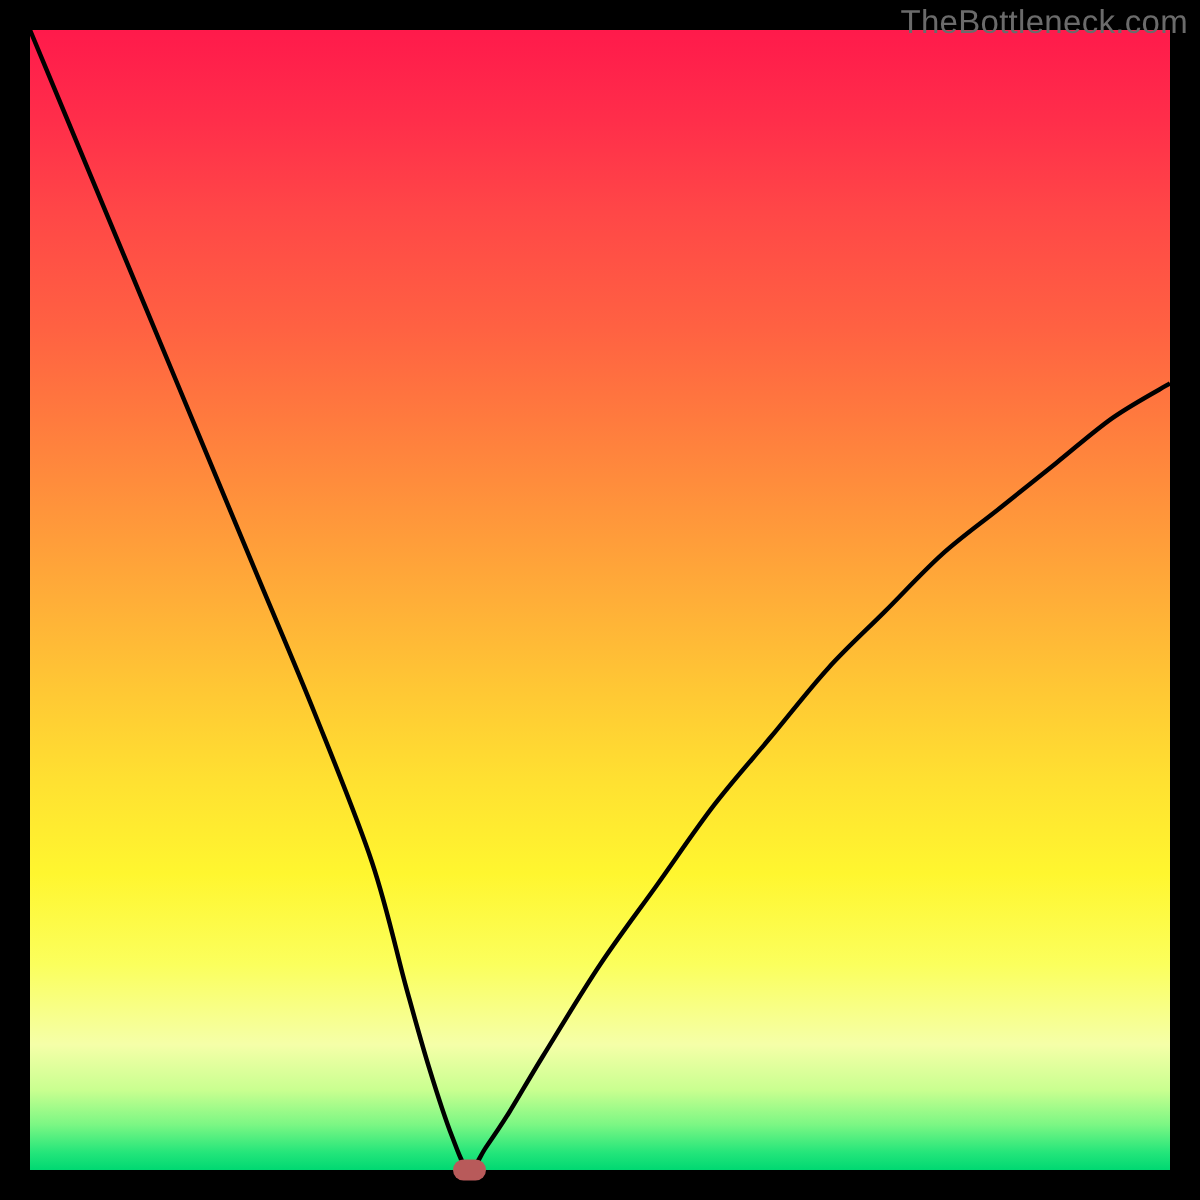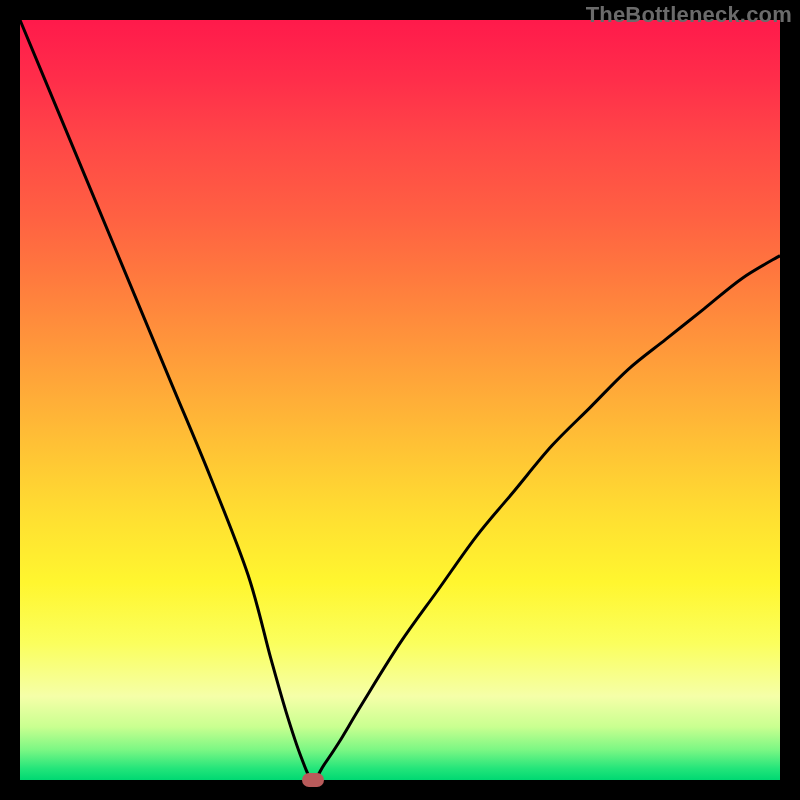--- a/index.html
+++ b/index.html
@@ -57,21 +57,21 @@
     background: #b85a5a;
     border-radius: 7px;
     transform: translate(-50%, -50%);
   }
   .watermark {
     position: absolute;
     top: 2px;
     right: 8px;
     color: #6b6b6b;
     font-size: 22px;
-    font-weight: 700;
+    font-weight: 400;
     letter-spacing: 0.2px;
     user-select: none;
     margin-left: 32px;
   }
 </style>
 </head>
 <body>
 
 <div class="frame">
 

